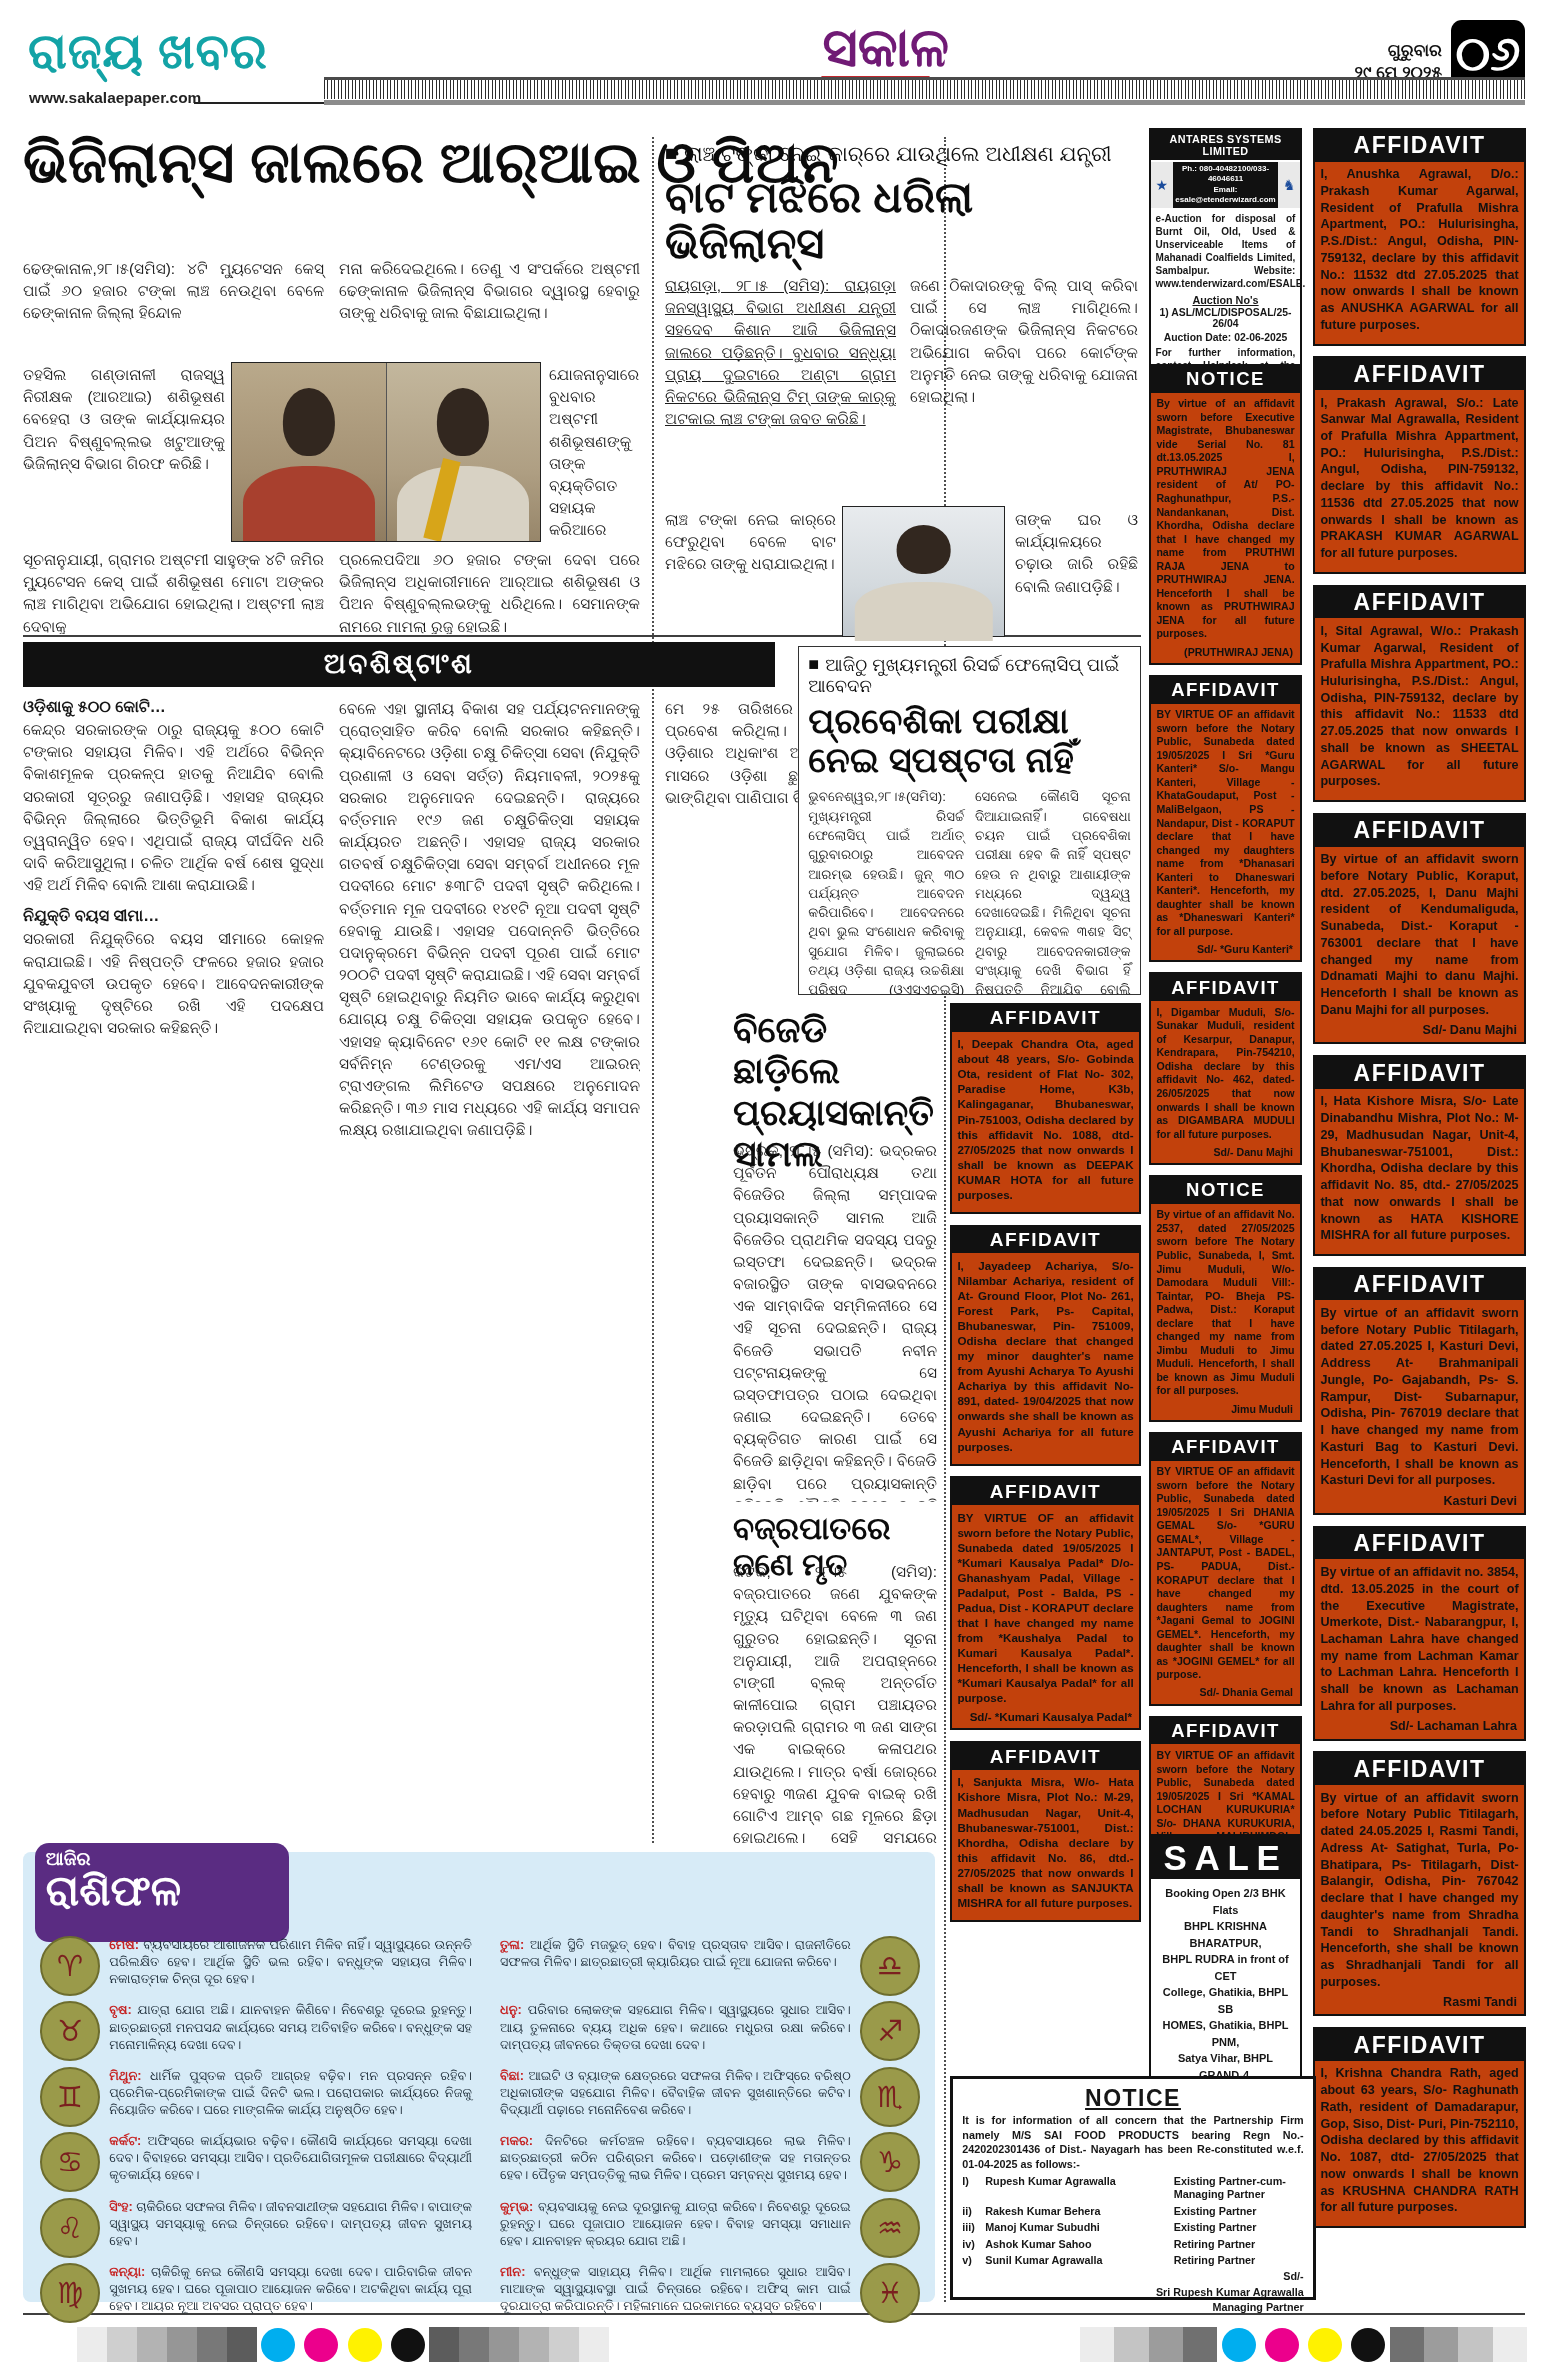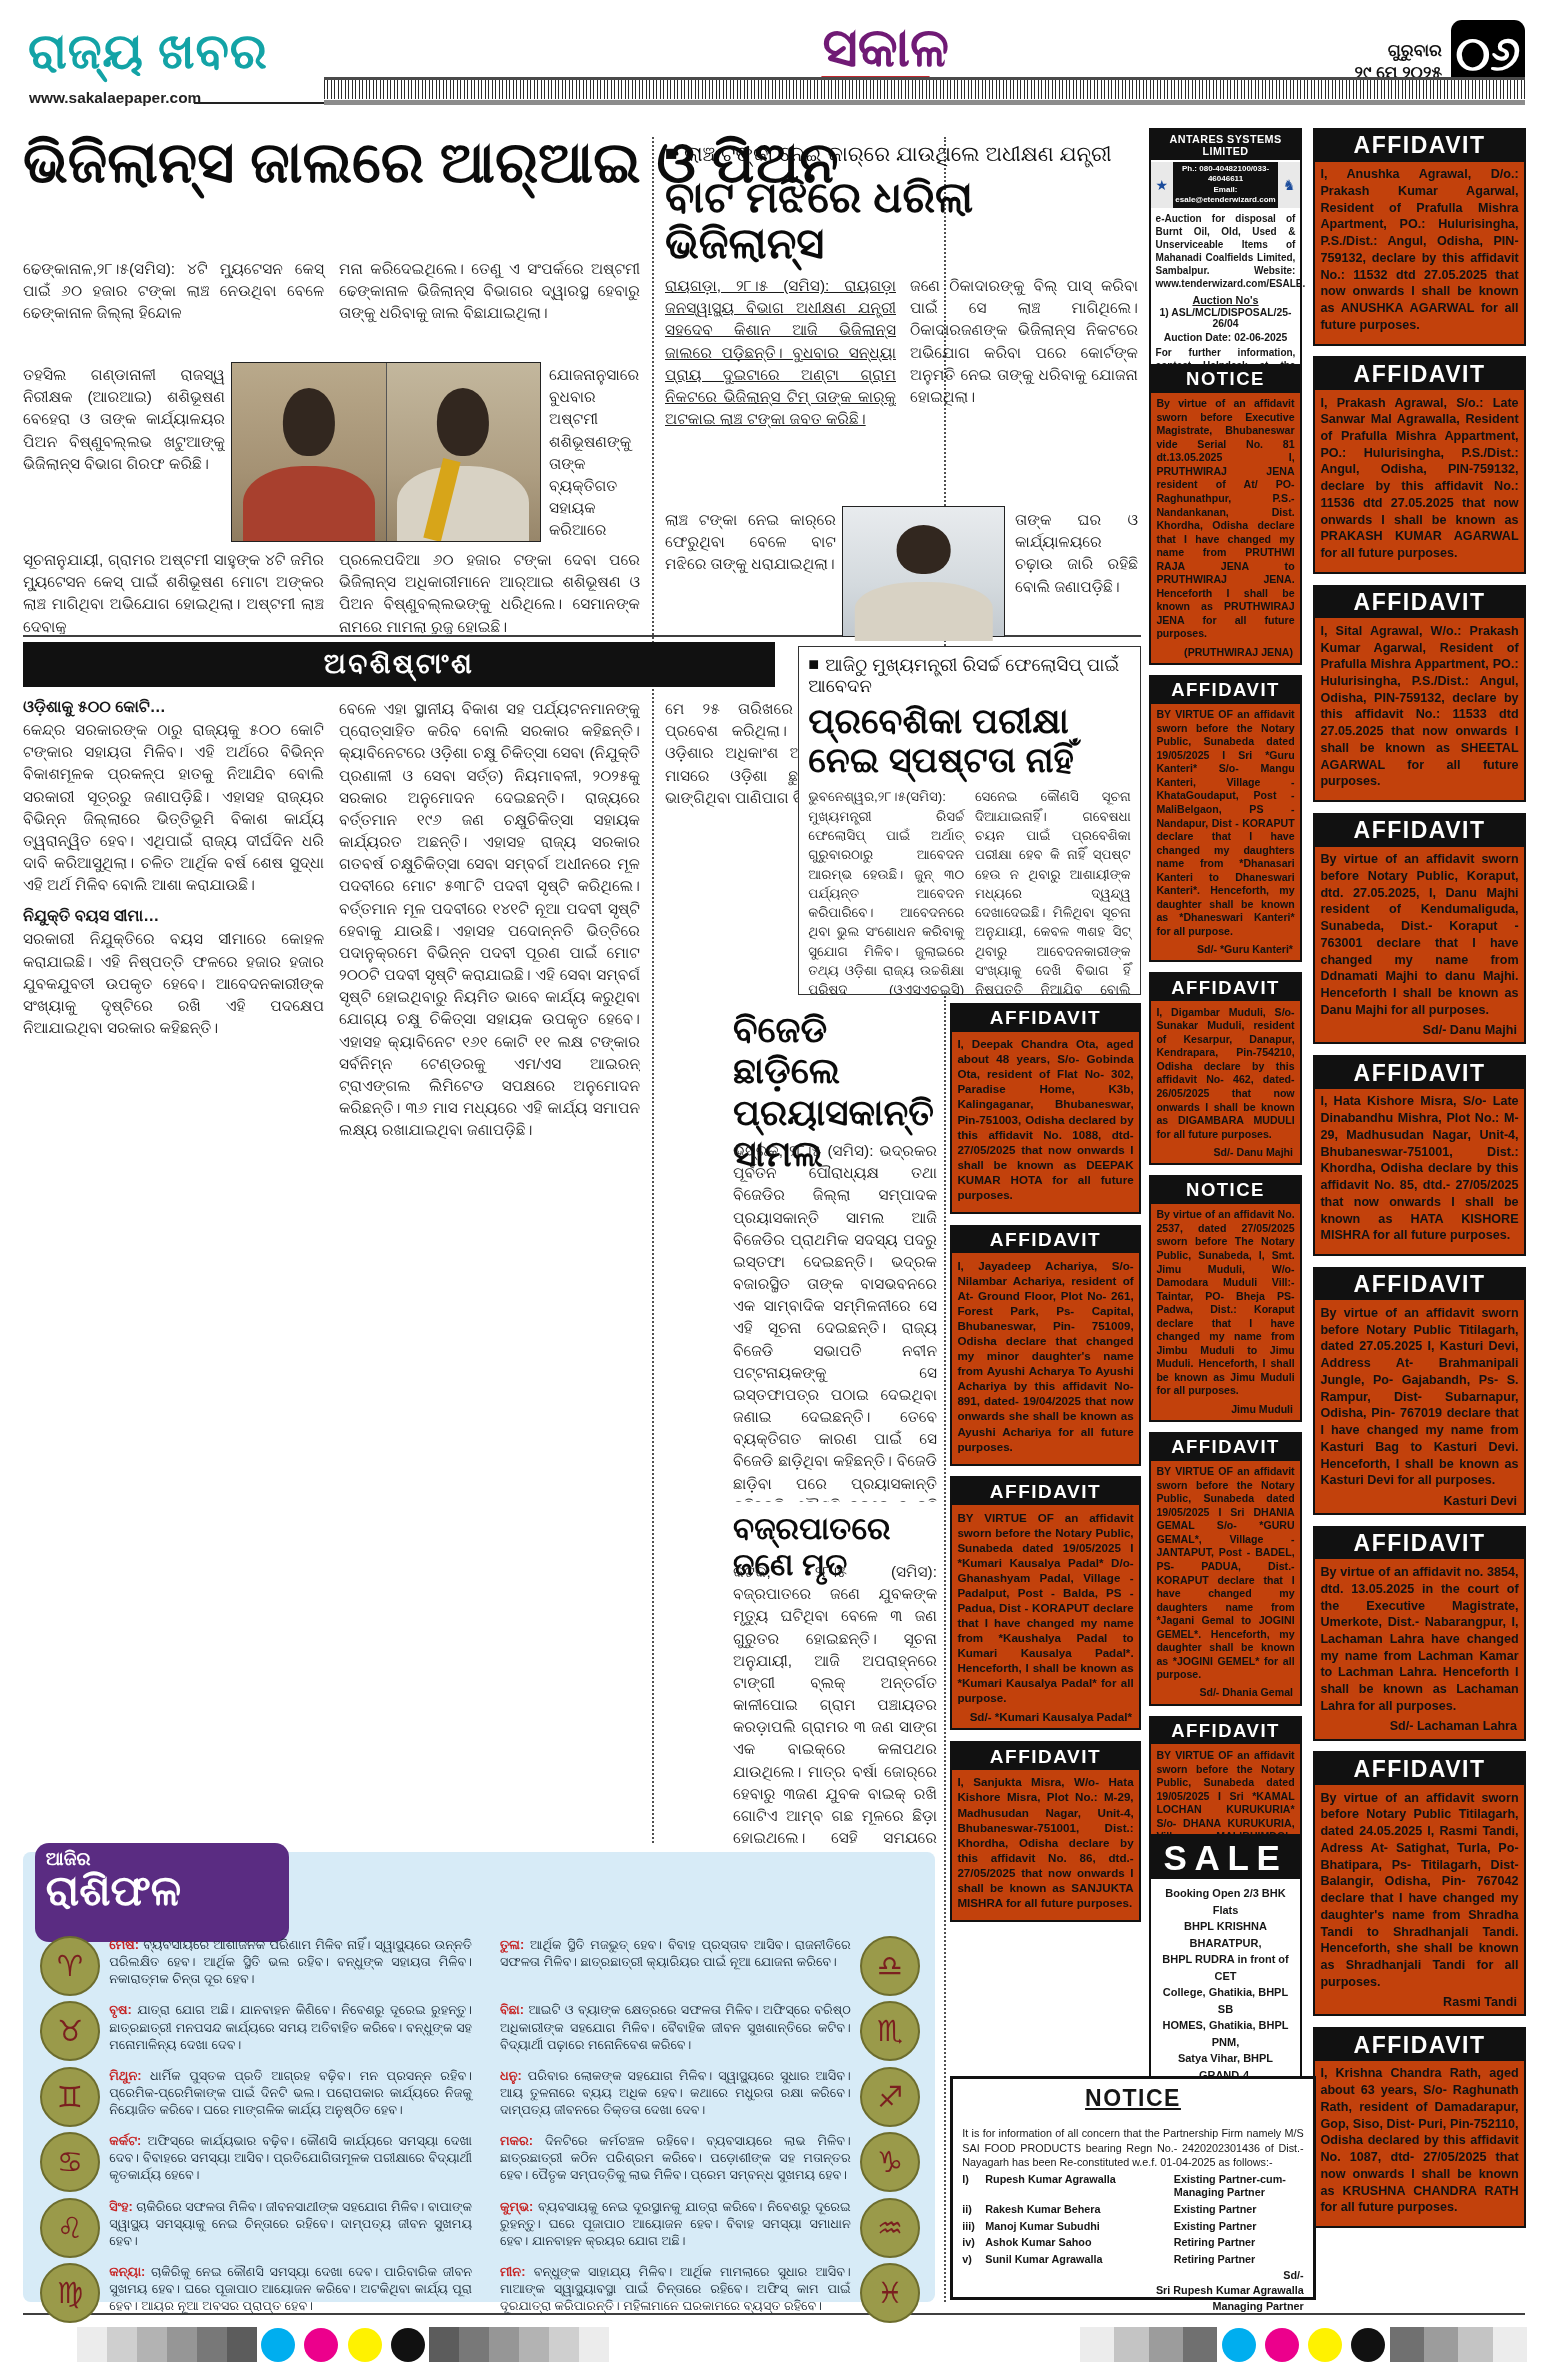--- a/index.html
+++ b/index.html
@@ -75,21 +75,21 @@
   
   .sale{border:2.3px solid #111;background:#fff;box-sizing:border-box;}
   .sale .t{background:#111;color:#fff;font-size:35px;font-weight:900;letter-spacing:7.7px;text-align:center;padding:1.5px 0;}
   .sale .b{padding:6.2px 4.6px 1.5px;font-size:11px;font-weight:700;text-align:center;line-height:1.5;}
   .sale .contact{text-align:center;font-size:11.6px;font-weight:900;text-decoration:underline;}
   .sale .grp{text-align:center;font-size:18.5px;font-weight:900;letter-spacing:0.4px;}
   .sale .ph{text-align:center;font-size:16px;font-weight:900;padding-bottom:4.6px;}
   
   .pship{border:3.1px solid #111;background:#fff;box-sizing:border-box;padding:6.2px 9.3px;}
   .pship .t{text-align:center;font-size:23px;font-weight:900;text-decoration:underline;letter-spacing:1.5px;}
-  .pship .b{font-size:10.8px;font-weight:400;text-align:justify;line-height:1.35;margin-top:14px;}
+  .pship .b{font-size:10.8px;font-weight:700;text-align:justify;line-height:1.35;margin-top:1px;}
   .pship .row{display:flex;font-size:10.8px;font-weight:800;line-height:1.25;margin-top:3.1px;}
   .pship .row .num{width:23px;}
   .pship .row .nm{flex:1;}
   .pship .row .rl{width:130px;}
   .pship .sig{text-align:right;font-size:10.8px;font-weight:800;line-height:1.3;margin-top:1.5px;}
   
   .horo{background:#d7ebf7;border-radius:7.7px;}
   .horo-badge{background:#5a2c82;border-radius:14px;color:#fff;padding:4.6px 10.8px;box-sizing:border-box;}
   .horo-badge .a{font-size:18.5px;font-weight:700;}
   .horo-badge .b{font-size:42px;font-weight:700;line-height:1;}
@@ -231,27 +231,27 @@
       </div>
     </div>
   <div class="abs horo-col" style="left:500px;top:1936px;width:420px;">
 
       <div class="horo-row">
         <div class="horo-text"><span class="nm">ତୁଳା:</span> <span>ଆର୍ଥିକ ସ୍ଥିତି ମଜଭୁତ୍ ହେବ। ବିବାହ ପ୍ରସ୍ତାବ ଆସିବ। ରାଜନୀତିରେ ସଫଳତା ମିଳିବ। ଛାତ୍ରଛାତ୍ରୀ କ୍ୟାରିୟର ପାଇଁ ନୂଆ ଯୋଜନା କରିବେ।</span></div>
         <div class="horo-icon">♎</div>
       </div>
 
       <div class="horo-row">
+        <div class="horo-text"><span class="nm">ଧନୁ:</span> <span>ପରିବାର ଲୋକଙ୍କ ସହଯୋଗ ମିଳିବ। ସ୍ୱାସ୍ଥ୍ୟରେ ସୁଧାର ଆସିବ। ଆୟ ତୁଳନାରେ ବ୍ୟୟ ଅଧିକ ହେବ। କଥାରେ ମଧୁରତା ରକ୍ଷା କରିବେ। ଦାମ୍ପତ୍ୟ ଜୀବନରେ ତିକ୍ତତା ଦେଖା ଦେବ।</span></div>
+        <div class="horo-icon">♐</div>
+      </div>
+
+      <div class="horo-row">
         <div class="horo-text"><span class="nm">ବିଛା:</span> <span>ଆଇଟି ଓ ବ୍ୟାଙ୍କ କ୍ଷେତ୍ରରେ ସଫଳତା ମିଳିବ। ଅଫିସ୍‌ରେ ବରିଷ୍ଠ ଅଧିକାରୀଙ୍କ ସହଯୋଗ ମିଳିବ। ବୈବାହିକ ଜୀବନ ସୁଖଶାନ୍ତିରେ କଟିବ। ବିଦ୍ୟାର୍ଥୀ ପଢ଼ାରେ ମନୋନିବେଶ କରିବେ।</span></div>
         <div class="horo-icon">♏</div>
-      </div>
-
-      <div class="horo-row">
-        <div class="horo-text"><span class="nm">ଧନୁ:</span> <span>ପରିବାର ଲୋକଙ୍କ ସହଯୋଗ ମିଳିବ। ସ୍ୱାସ୍ଥ୍ୟରେ ସୁଧାର ଆସିବ। ଆୟ ତୁଳନାରେ ବ୍ୟୟ ଅଧିକ ହେବ। କଥାରେ ମଧୁରତା ରକ୍ଷା କରିବେ। ଦାମ୍ପତ୍ୟ ଜୀବନରେ ତିକ୍ତତା ଦେଖା ଦେବ।</span></div>
-        <div class="horo-icon">♐</div>
       </div>
 
       <div class="horo-row">
         <div class="horo-text"><span class="nm">ମକର:</span> <span>ଦିନଟିରେ କର୍ମଚଞ୍ଚଳ ରହିବେ। ବ୍ୟବସାୟରେ ଲାଭ ମିଳିବ। ଛାତ୍ରଛାତ୍ରୀ କଠିନ ପରିଶ୍ରମ କରିବେ। ପଡ଼ୋଶୀଙ୍କ ସହ ମତାନ୍ତର ହେବ। ପୈତୃକ ସମ୍ପତ୍ତିକୁ ଲାଭ ମିଳିବ। ପ୍ରେମ ସମ୍ବନ୍ଧ ସୁଖମୟ ହେବ।</span></div>
         <div class="horo-icon">♑</div>
       </div>
 
       <div class="horo-row">
         <div class="horo-text"><span class="nm">କୁମ୍ଭ:</span> <span>ବ୍ୟବସାୟକୁ ନେଇ ଦୂରସ୍ଥାନକୁ ଯାତ୍ରା କରିବେ। ନିବେଶରୁ ଦୂରେଇ ରୁହନ୍ତୁ। ଘରେ ପୂଜାପାଠ ଆୟୋଜନ ହେବ। ବିବାହ ସମସ୍ୟା ସମାଧାନ ହେବ। ଯାନବାହନ କ୍ରୟର ଯୋଗ ଅଛି।</span></div>
         <div class="horo-icon">♒</div>

